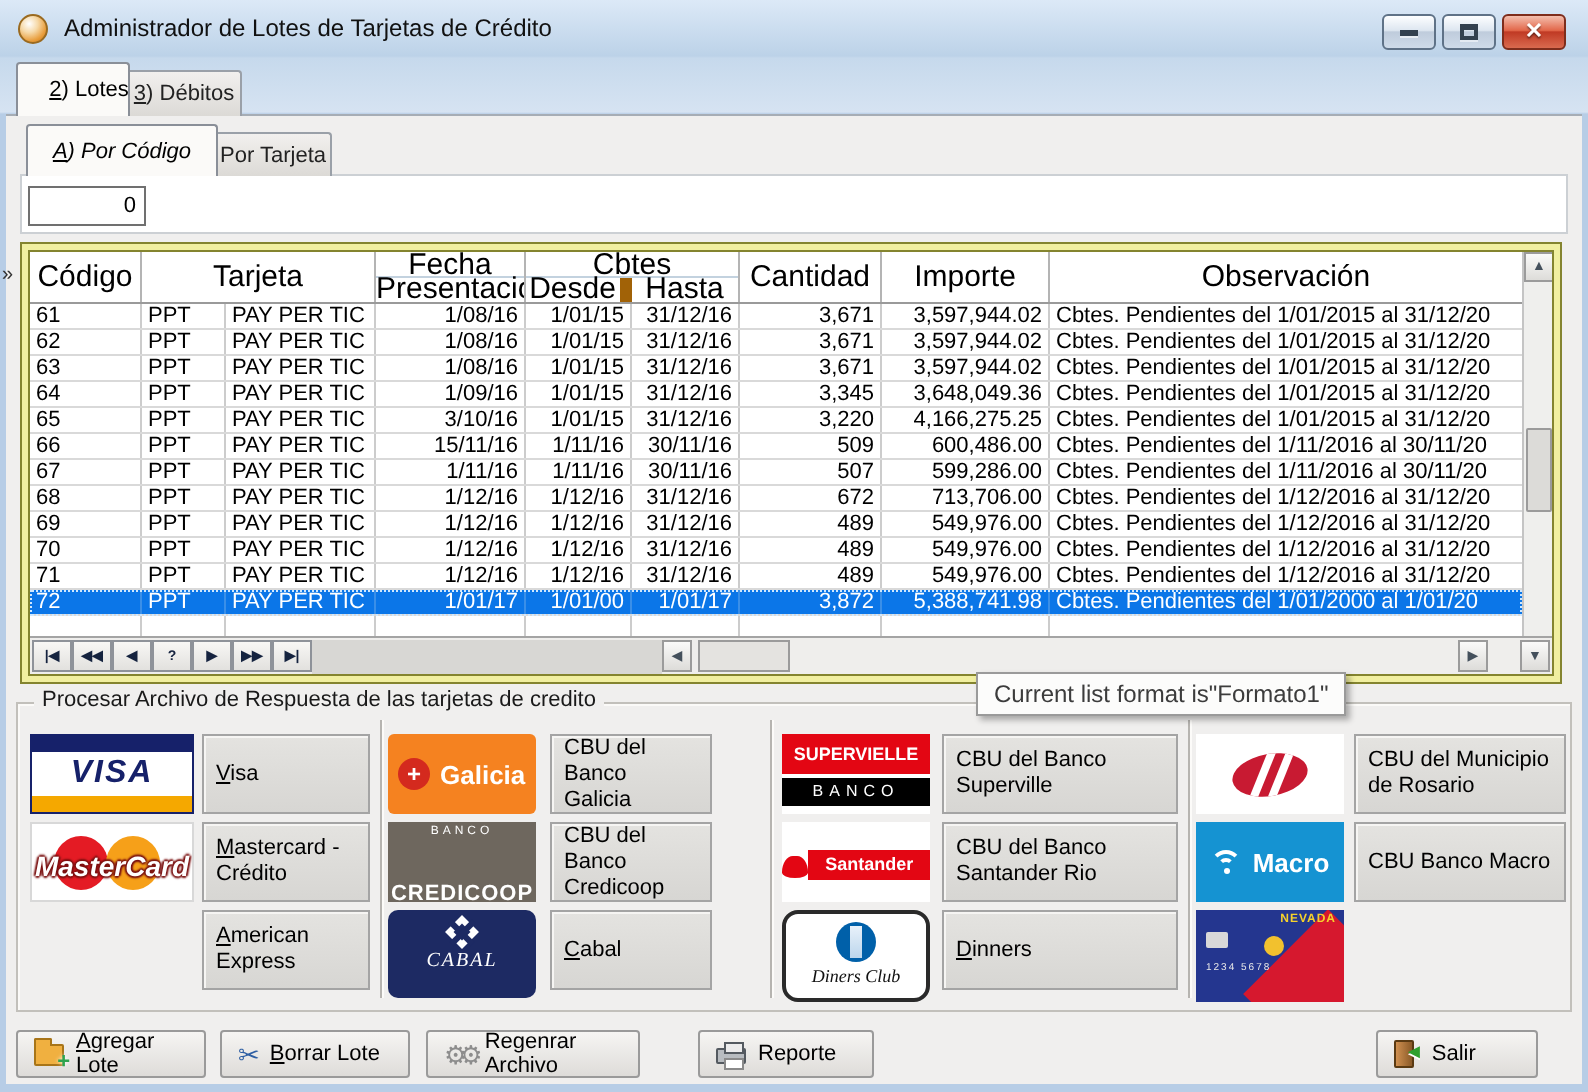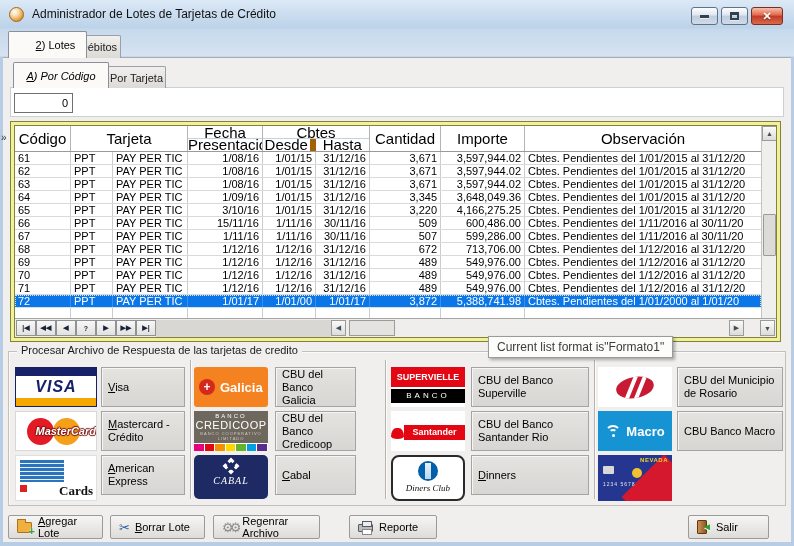--- a/index.html
+++ b/index.html
@@ -24,21 +24,21 @@
   .glyph-square{width:9px;height:8px;border:2px solid #33414f;border-top-width:3px;background:transparent;box-shadow:0 1px 0 rgba(255,255,255,.5);}
   .glyph-x{color:#fff;font-size:11px;font-weight:bold;text-shadow:0 1px 1px rgba(0,0,0,.45);line-height:1;}
 
   
   .client{left:3px;top:57px;width:788px;height:485px;background:#f0efee;border-top:1px solid #a6adb5;}
 
   
   .tab{font-size:11px;color:#000;display:flex;align-items:center;justify-content:center;white-space:nowrap;}
   .tab.active{background:#fbfaf8;border:1px solid #8a8f98;border-bottom:none;border-radius:2px 2px 0 0;z-index:3;}
   .tab.inactive{background:linear-gradient(#f2f0ee,#dcdad6);border:1px solid #9aa0a8;border-bottom:none;border-radius:2px 2px 0 0;z-index:1;color:#222;}
-  .tab1{left:8px;top:31px;width:79px;height:27px;padding-left:16px;}
+  .tab1{left:8px;top:31px;width:57px;height:27px;padding-left:16px;}
   .tab2{left:63px;top:35px;width:58px;height:23px;}
   .stab1{left:13px;top:62px;width:96px;height:26px;font-style:italic;}
   .stab2{left:93px;top:66px;width:73px;height:22px;}
   .u{text-decoration:underline;}
 
   .edit-panel{left:10px;top:87px;width:774px;height:30px;background:#fff;border:1px solid #ccd0d4;}
   .code-input{left:14px;top:93px;width:59px;height:20px;border:1px solid #707070;background:#fff;
     font-size:11px;text-align:right;padding:0 4px;color:#000;}
 
   
@@ -102,38 +102,38 @@
   .logo{position:absolute;overflow:hidden;}
 
   
   .visa{background:#fff;border:1px solid #16216a;display:flex;flex-direction:column;}
   .visa .bt{height:8px;background:#16216a;} .visa .bb{height:8px;background:#f5a800;}
   .visa .word{flex:1;color:#16216a;font-weight:bold;font-style:italic;font-size:16px;letter-spacing:1px;text-align:center;line-height:21px;}
 
   .mc{background:#fff;border:1px solid #d8d8d8;}
   .mc .cr{position:absolute;width:27px;height:27px;border-radius:50%;top:6px;}
   .mc .red{left:11px;background:#e41b24;} .mc .org{left:37px;background:#f6a019;}
-  .mc .word{position:absolute;left:0;right:0;top:13px;text-align:right;color:#fff;font-style:italic;font-weight:bold;font-size:11px;
+  .mc .word{position:absolute;left:0;right:0;top:13px;text-align:center;color:#fff;font-style:italic;font-weight:bold;font-size:14px;
     text-shadow:-1px 0 1px #7a1010,1px 0 1px #7a1010,0 1px 1px #7a1010,0 -1px 1px #7a1010;}
 
   .amex{background:#fff;border:1px solid #e0e0e0;}
   .amex .box{position:absolute;left:4px;top:4px;width:44px;height:22px;background:#2d74bf;
     background-image:repeating-linear-gradient(#2d74bf 0 3px,#e8f0fa 3px 4px);}
   .amex .rsq{position:absolute;left:4px;top:29px;width:7px;height:7px;background:#d22;}
   .amex .word{position:absolute;right:3px;bottom:1px;font-family:"Liberation Serif",serif;font-weight:bold;font-size:13px;color:#111;}
 
   .gal{background:#f58220;border-radius:3px;display:flex;align-items:center;}
   .gal .crx{width:16px;height:16px;border-radius:50%;background:#d42a1e;margin-left:5px;color:#fff;font-size:12px;font-weight:bold;
     display:flex;align-items:center;justify-content:center;line-height:1;}
   .gal .word{color:#fff;font-weight:bold;font-size:13px;margin-left:5px;}
 
   .cc{display:flex;flex-direction:column;background:#fff;}
   .cc .main{flex:1;background:#6e675e;color:#fff;text-align:center;font-family:"Liberation Serif",serif;}
   .cc .l1{font-size:6px;letter-spacing:2px;margin-top:2px;}
-  .cc .l2{font-size:11px;font-weight:normal;letter-spacing:.5px;}
+  .cc .l2{font-size:11px;font-weight:bold;letter-spacing:.5px;margin-top:22px;}
   .cc .l3{font-size:4px;color:#cfc9bf;letter-spacing:1px;}
   .cc .stripe{height:7px;display:flex;margin-top:1px;}
   .cc .stripe i{flex:1;margin-right:1px;}
 
   .cabal{background:#1d2a63;border-radius:5px;display:flex;flex-direction:column;align-items:center;}
   .cabal .dia{width:12px;height:12px;border:3px solid #fff;transform:rotate(45deg);margin-top:5px;position:relative;}
   .cabal .dia:before{content:"";position:absolute;left:-5px;right:-5px;top:50%;height:3px;margin-top:-1.5px;background:#1d2a63;}
   .cabal .dia:after{content:"";position:absolute;top:-5px;bottom:-5px;left:50%;width:3px;margin-left:-1.5px;background:#1d2a63;}
   .cabal .word{color:#fff;font-family:"Liberation Serif",serif;font-style:italic;font-size:10px;letter-spacing:1px;margin-top:3px;}
 
@@ -434,25 +434,20 @@
 
     <div class="logo mc" style="left:6px;top:59px;width:82px;height:40px">
       <i class="cr red"></i>
         <i class="cr org"></i>
       <div class="word">MasterCard</div>
     </div>
     <div class="card-btn" style="left:92px;top:59px;width:84px;height:40px">
         <span><span class="u">M</span><span>astercard - Crédito</span></span>
       </div>
 
-    <div class="logo amex" style="left:6px;top:103px;width:82px;height:46px">
-      <div class="box"></div>
-      <div class="rsq"></div>
-      <div class="word">Cards</div>
-    </div>
     <div class="card-btn" style="left:92px;top:103px;width:84px;height:40px">
         <span><span class="u">A</span><span>merican Express</span></span>
       </div>
 
     <div class="logo gal" style="left:185px;top:15px;width:74px;height:40px">
       <span class="crx">+</span>
       <span class="word">Galicia</span>
     </div>
     <div class="card-btn" style="left:266px;top:15px;width:81px;height:40px">
         <span>CBU del Banco Galicia</span>

